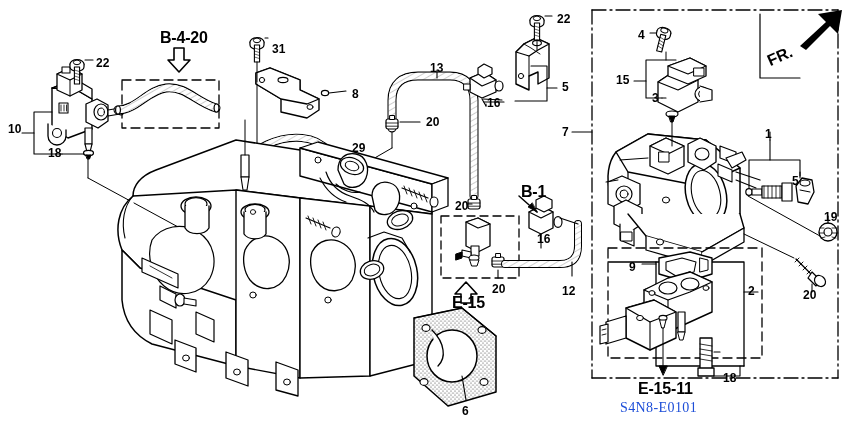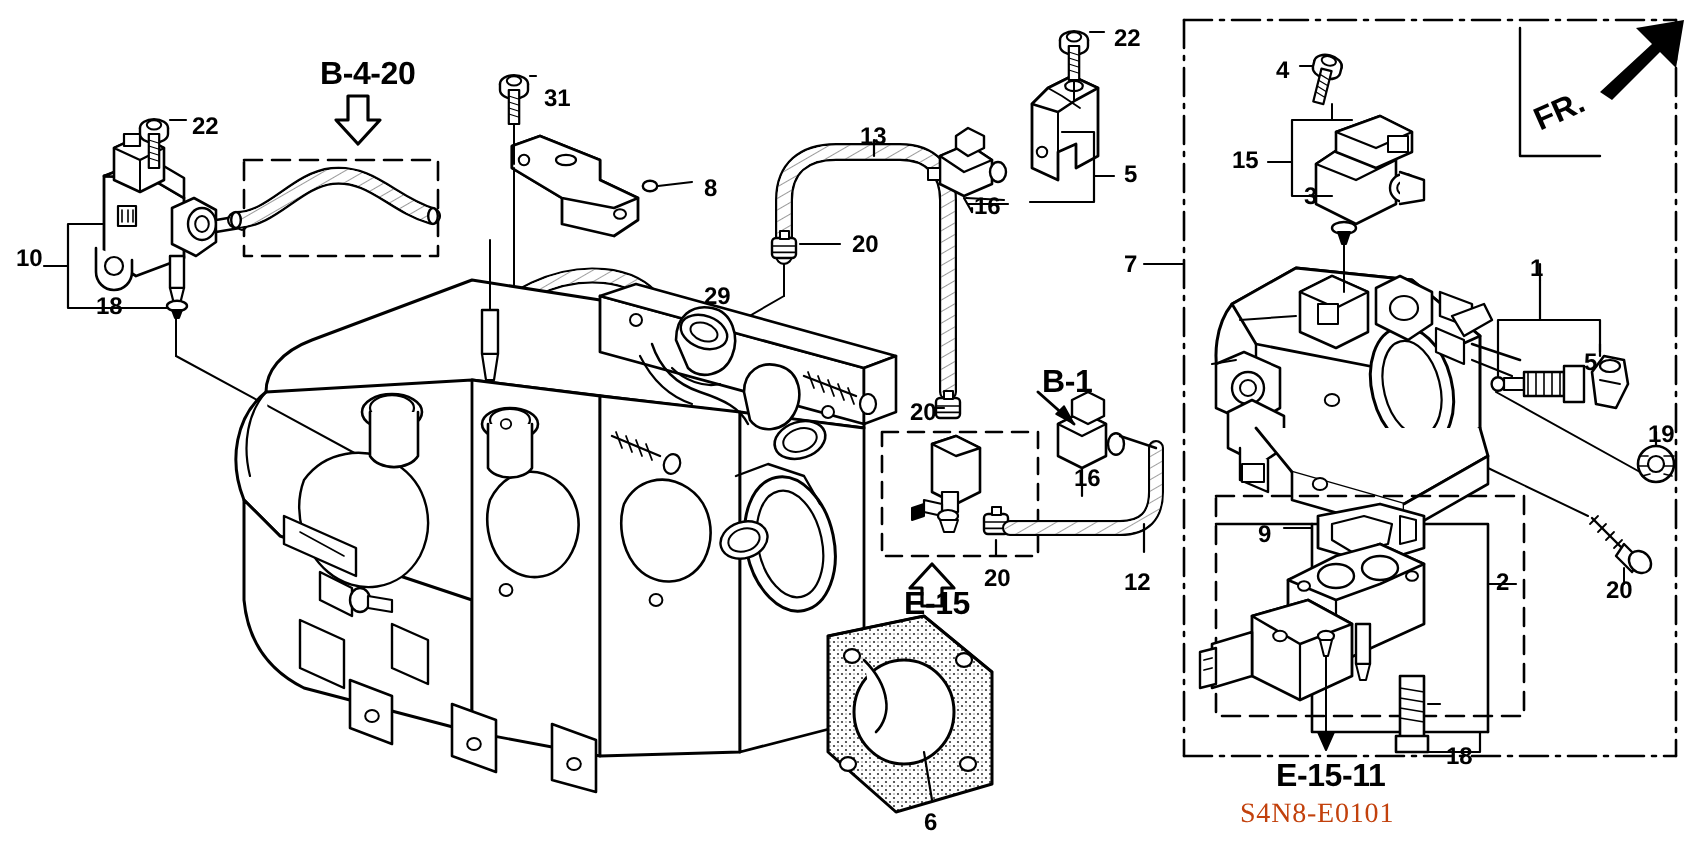--- a/index.html
+++ b/index.html
@@ -6,21 +6,21 @@
   html,body{margin:0;padding:0;background:#ffffff;}
   body{width:850px;height:424px;overflow:hidden;
        font-family:"Liberation Sans", sans-serif;}
   #stage{position:relative;width:850px;height:424px;background:#fff;}
   #art{position:absolute;left:0;top:0;}
   .lbl{position:absolute;color:#000;font-weight:bold;white-space:nowrap;
        font-family:"Liberation Sans", sans-serif;line-height:1;}
   .num{font-size:12px;}
   .ref{font-size:16px;letter-spacing:-0.2px;}
   .partno{position:absolute;font-family:"Liberation Serif", serif;
-          font-size:14px;color:#c2410c;letter-spacing:0.4px;font-weight:normal;text-align:right;}
+          font-size:14px;color:#1d4ed8;letter-spacing:0.4px;font-weight:normal;text-align:right;}
   .fr{position:absolute;font-weight:bold;font-size:16px;color:#000;
       transform:rotate(-24deg);transform-origin:left bottom;}
 </style>
 </head>
 <body>
 
 <div id="stage">
 
 <svg id="art" width="850" height="424" viewBox="0 0 850 424">
   <defs>

